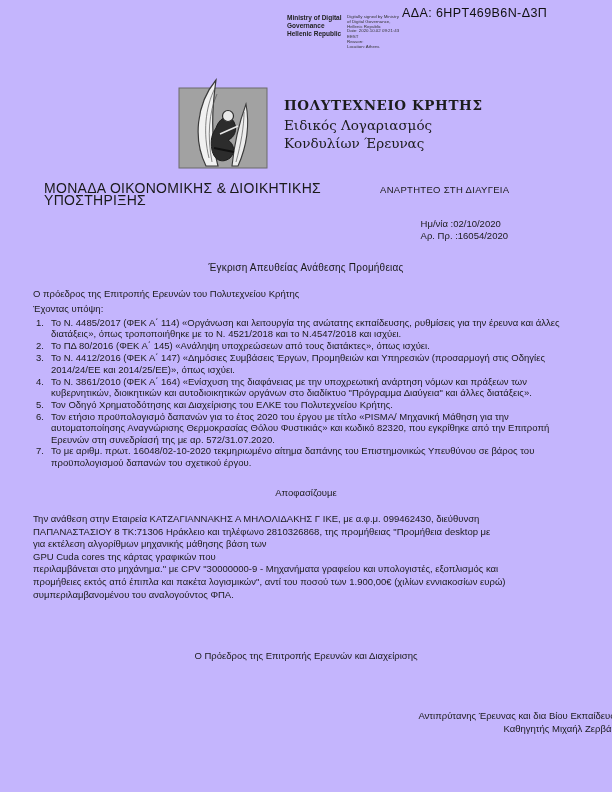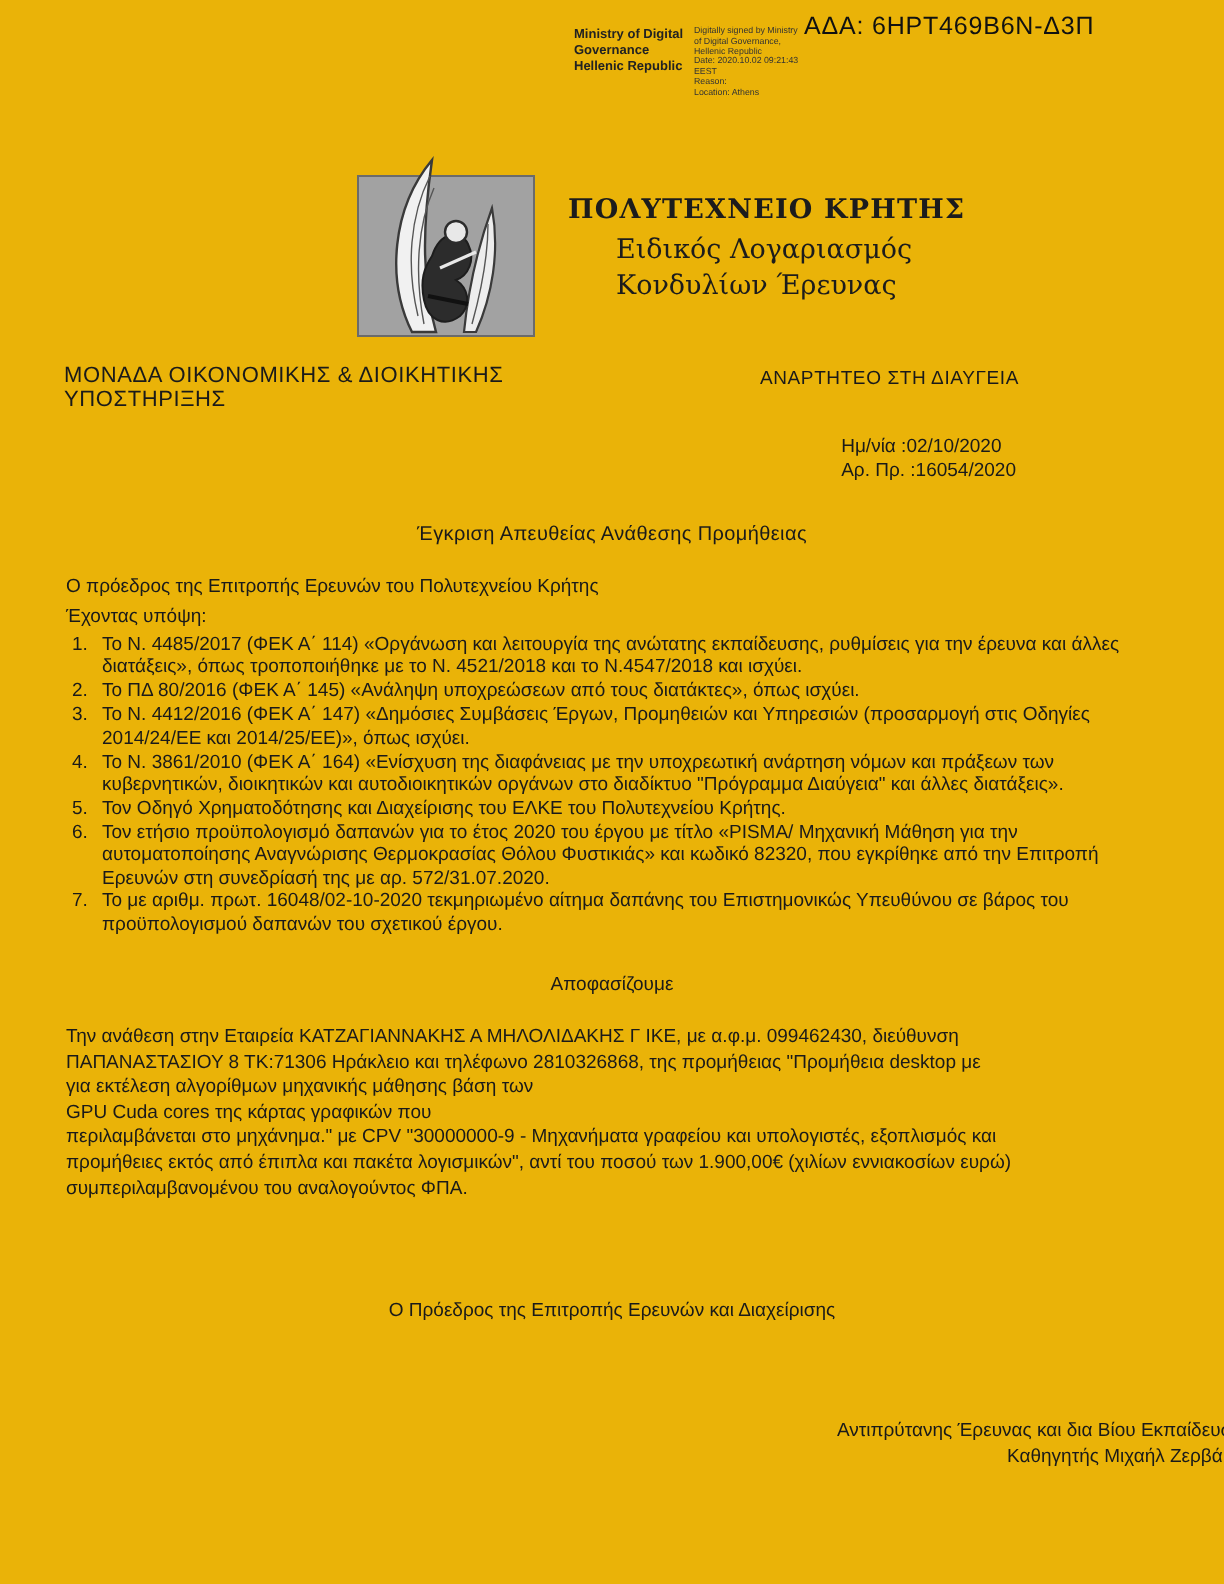--- a/index.html
+++ b/index.html
@@ -1,33 +1,33 @@
 <!DOCTYPE html>
 <html><head>
 <meta charset="utf-8">
 <style>
   html,body{margin:0;padding:0;background:#fff;}
   .page{
-    position:relative;width:612px;height:792px;background:#eab308;
+    position:relative;width:612px;height:792px;background:#c4b5fd;
     font-family:"Liberation Sans",sans-serif;color:#1a1a1a;overflow:hidden;
   }
   
   .ada{position:absolute;top:6px;left:402px;font-size:12.5px;letter-spacing:.4px;color:#111;}
   
   .stamp{position:absolute;top:14px;left:287px;display:flex;gap:4px;}
   .stamp-authority{font-size:6.5px;line-height:8px;font-weight:700;color:#222;width:56px;}
   .stamp-details{font-size:5px;line-height:5.8px;color:#333;transform:scale(.88);transform-origin:top left;width:70px;}
   
   .logo-block{position:absolute;top:78px;left:176px;display:flex;align-items:center;gap:14px;}
   .logo-mark{width:94px;height:92px;position:relative;}
   .logo-text{font-family:"DejaVu Serif",serif;color:#1c1c1c;}
   .logo-org{font-size:13.5px;font-weight:700;letter-spacing:.6px;margin-bottom:3px;text-align:center;}
-  .logo-sub{font-size:13.5px;line-height:18px;margin-left:24px;}
+  .logo-sub{font-size:13.5px;line-height:18px;}
   
-  .unit{position:absolute;top:182px;left:32px;font-size:11px;line-height:12px;letter-spacing:.3px;}
+  .unit{position:absolute;top:182px;left:44px;font-size:14px;line-height:12px;letter-spacing:.3px;}
   .diavgeia{position:absolute;top:184px;left:380px;font-size:9.5px;letter-spacing:.3px;}
   .proto{position:absolute;top:218px;right:104px;font-size:9.5px;line-height:12px;}
   
   .doc-title{position:absolute;top:262px;left:0;width:612px;text-align:center;font-size:10px;letter-spacing:.2px;}
   .intro1{position:absolute;top:288px;left:33px;font-size:9.5px;}
   .intro2{position:absolute;top:303px;left:33px;font-size:9.5px;}
   
   .list{position:absolute;top:317px;left:36px;width:545px;font-size:9.5px;line-height:11.4px;}
   .list-item{display:flex;margin-bottom:.5px;}
   .list-num{width:15px;flex:0 0 15px;}

